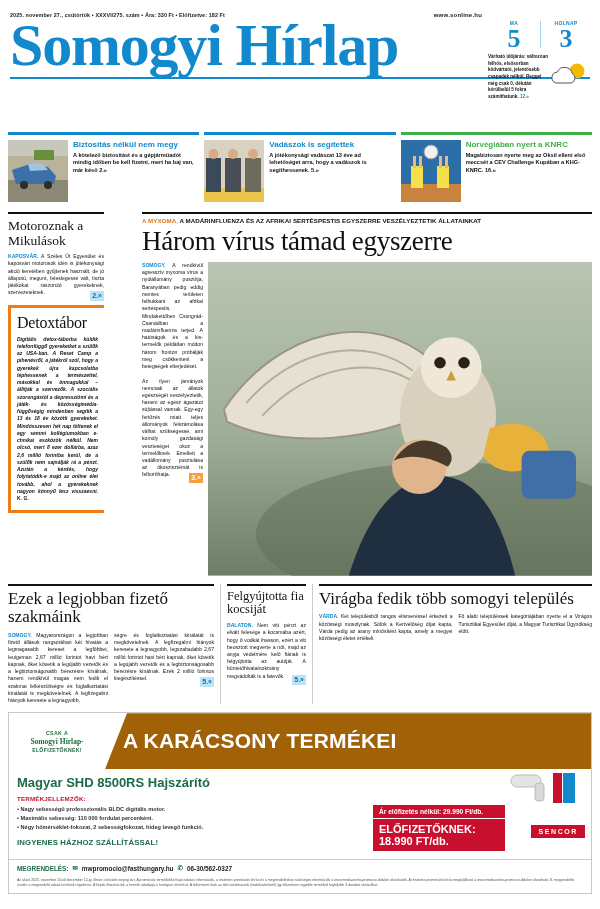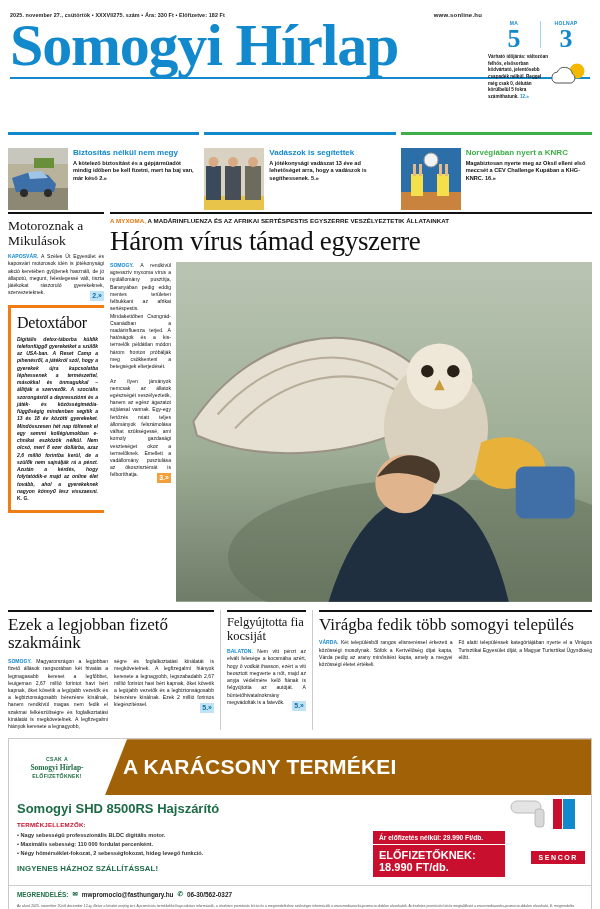--- a/index.html
+++ b/index.html
@@ -40,38 +40,38 @@
   }
   .wx-lbl { font-size:5px; font-weight:800; color:#1289cc; letter-spacing:.3px; }
   .wx-val { font-family:"Liberation Serif", serif; font-size:26px; font-weight:700; color:#1289cc; line-height:1; }
   .wx-body { display:flex; margin-top:2px; }
   .wx-text { font-size:4.6px; line-height:1.45; color:#111; font-weight:700; width:62px; }
   .wx-text .pg { color:#1289cc; }
   .wx-icon { width:40px; padding-top:8px; }
 
   
   .teasers { display:flex; margin:6px 8px 0 8px; height:72px; }
-  .teaser { display:flex; flex:1; position:relative; padding-top:12px;justify-content:center; }
+  .teaser { display:flex; flex:1; position:relative; padding-top:4px;justify-content:center; }
   .teaser + .teaser { margin-left:5px; }
   .teaser .bar { position:absolute; left:0; right:0; top:0; height:3px; }
   .t1 .bar { background:#1289cc; }
   .t2 .bar { background:#1289cc; }
   .t3 .bar { background:#3eae49; }
   .teaser .thumb { width:60px; height:62px; flex:0 0 60px; margin-top:4px; overflow:hidden; }
   .teaser .txt { padding:5px 3px 0 5px; }
   .teaser h3 { font-size:8px; line-height:1.08; font-weight:800; margin-bottom:2px; }
   .t1 h3, .t2 h3 { color:#1289cc; }
   .t3 h3 { color:#3eae49; }
   .teaser p { font-size:5.6px; line-height:1.33; color:#111; font-weight:600; }
   .teaser p .pg { color:#111; font-weight:800; }
 
   
   .main { display:flex; margin:8px 8px 0 8px; }
   .col-left { width:96px; flex:0 0 96px; }
-  .col-rest { flex:1; padding-left:6px; }
+  .col-rest { flex:1; padding-left:6px;margin-left:32px; }
 
   .rule-top { height:2px; background:#111; }
 
   .lead-kicker {
     font-size:6.2px; font-weight:800; letter-spacing:.05px; color:#111;
     padding:3px 0 2px 0; line-height:1.2; white-space:nowrap;
   }
   .lead-kicker .hl { color:#e8730c; }
   .lead-title {
     font-family:"Liberation Serif", serif;
@@ -406,21 +406,21 @@
         <div class="b3">ELŐFIZETŐKNEK!</div>
       </div>
       <div class="ad-banner">
         <h2>A KARÁCSONY TERMÉKEI</h2>
       </div>
     </div>
 
     <div class="ad-body">
       <div class="ad-left">
         <div class="ad-prod">
-          <span>Somogyi SHD 8500RS</span>
+          <span>Magyar SHD 8500RS</span>
           <span class="light">Hajszárító</span>
         </div>
         <div class="ad-feat-h">TERMÉKJELLEMZŐK:</div>
         <div class="ad-feat">
           <div>• <span>Nagy sebességű professzionális BLDC digitális motor.</span></div>
           <div>• <span>Maximális sebesség: 110 000 fordulat percenként.</span></div>
           <div>• <span>Négy hőmérséklet-fokozat, 2 sebességfokozat, hideg levegő funkció.</span></div>
         </div>
         <div class="ad-ship">INGYENES HÁZHOZ SZÁLLÍTÁSSAL!</div>
       </div>

